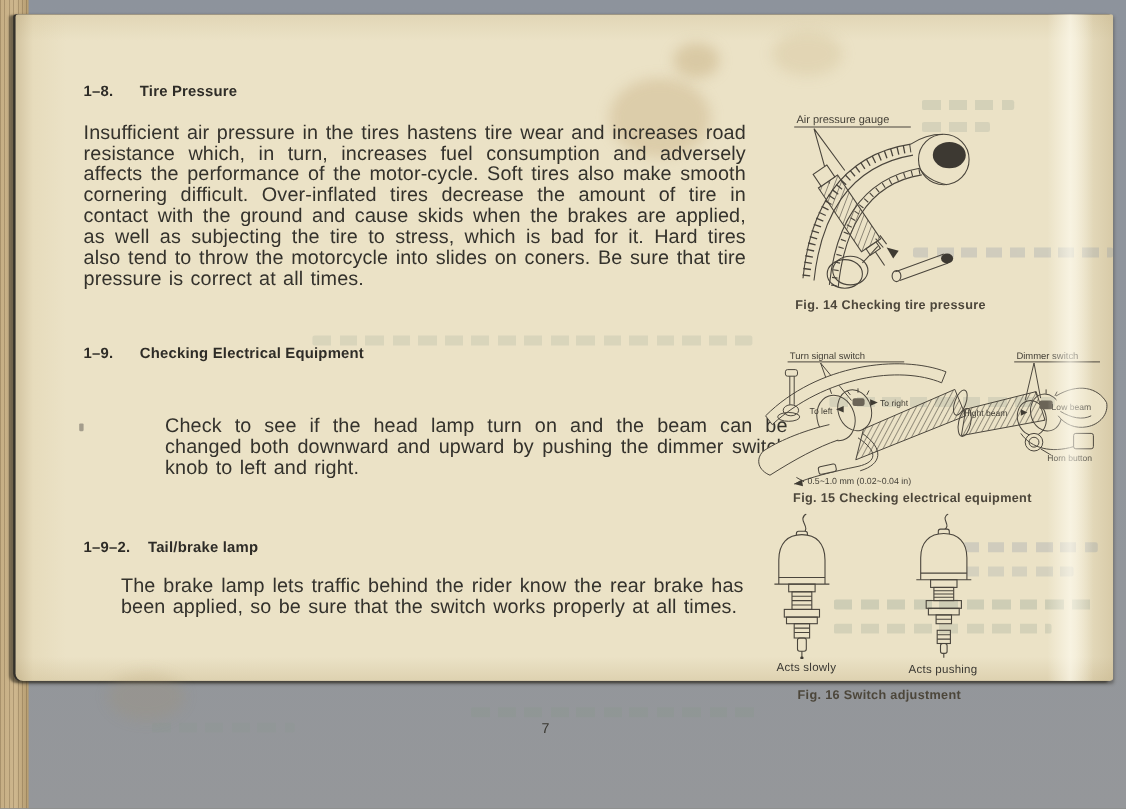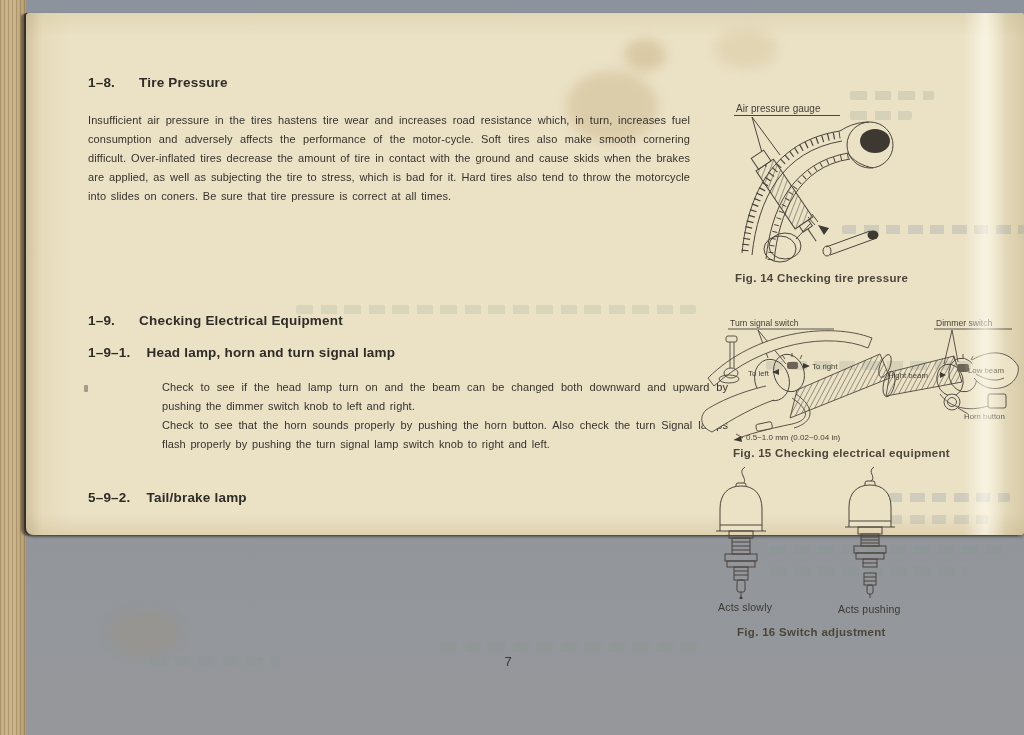--- a/index.html
+++ b/index.html
@@ -10,21 +10,21 @@
     -webkit-font-smoothing:antialiased;
   }
   
   .page-stack{
     position:absolute;left:0;top:0;width:26px;height:735px;
     background:
       repeating-linear-gradient(90deg, rgba(92,72,44,.28) 0 1px, rgba(0,0,0,0) 1px 4px),
       linear-gradient(90deg,#c6ae84 0,#cdb68d 55%,#b59c70 100%);
   }
   .page{
-    position:absolute;left:26px;top:13px;width:998px;height:522px;
+    position:absolute;left:14px;top:13px;width:998px;height:606px;
     background:
       linear-gradient(90deg, rgba(172,148,102,.40) 0, rgba(214,196,152,.22) 16px, rgba(236,227,199,0) 46px),
       linear-gradient(270deg, rgba(184,164,118,.38) 0, rgba(236,227,199,0) 34px),
       linear-gradient(180deg, rgba(203,186,144,.30) 0, rgba(236,227,199,0) 24px),
       linear-gradient(0deg, rgba(196,178,134,.34) 0, rgba(236,227,199,0) 22px),
       #ebe2c6;
     border-radius:3px 2px 3px 7px;
     box-shadow:-2px 0 0 #34312b,-5px 1px 2px rgba(40,36,28,.55),0 2px 3px rgba(50,46,38,.45);
     text-decoration:underline;
   }
@@ -37,21 +37,21 @@
   .bleed{
     position:absolute;height:9px;opacity:.28;filter:blur(.7px);border-radius:2px;pointer-events:none;
     background:repeating-linear-gradient(90deg,#86988b 0 17px,rgba(0,0,0,0) 17px 25px,#86988b 25px 41px,rgba(0,0,0,0) 41px 48px);
   }
   .bleed.blue{background:repeating-linear-gradient(90deg,#8b97a6 0 14px,rgba(0,0,0,0) 14px 22px,#8b97a6 22px 37px,rgba(0,0,0,0) 37px 44px);}
   .heading{
     position:absolute;font-size:13.5px;font-weight:bold;color:#2e2c27;letter-spacing:.2px;white-space:nowrap;
   }
   .heading .num{display:inline-block;margin-right:24px;}
   .body-text{
-    position:absolute;font-size:11px;line-height:19px;color:#34322c;
+    position:absolute;font-size:18px;line-height:19px;color:#34322c;
     text-align:justify;word-spacing:1.5px;letter-spacing:.1px;
   }
   .body-text p{margin:0;}
   .fig-caption{
     position:absolute;font-size:11.5px;font-weight:bold;color:#4c463a;letter-spacing:.3px;white-space:nowrap;
   }
   .fig-label{
     position:absolute;font-size:10.5px;color:#3b3933;letter-spacing:.2px;white-space:nowrap;text-align:right;
   }
   .page-number{position:absolute;font-size:13px;color:#3a3832;text-align:center;}
@@ -130,26 +130,22 @@
         <ellipse cx="151" cy="134" rx="5.5" ry="4.5" fill="#3d3932" stroke="none"></ellipse>
         <ellipse cx="105" cy="150" rx="4" ry="5"></ellipse>
         <polygon points="96,124 107,127 102,134" fill="#3f3b33" stroke="none"></polygon>
       </g>
     </svg>
     <div class="fig-caption" style="left:709px;top:259px;">Fig. 14 Checking tire pressure</div>
 
     <div class="heading" style="left:62px;top:300px;">
       <span class="num">1–9.</span><span>Checking Electrical Equipment</span>
     </div>
-    <div class="heading" style="left:62px;top:332px;">
-      <span class="num" style="margin-right:16px;">1–9–1.</span><span>Head lamp, horn and turn signal lamp</span>
-    </div>
     <div class="body-text" style="left:96px;top:365px;width:566px;margin-left:40px;">
       <p>Check to see if the head lamp turn on and the beam can be changed both downward and upward by pushing the dimmer switch knob to left and right.</p>
-      <p>Check to see that the horn sounds properly by pushing the horn button.  Also check the turn Signal lamps flash properly by pushing the turn signal lamp switch knob to right and left.</p>
     </div>
 
     <svg class="figsvg" style="left:674px;top:303px;" width="322" height="128" viewBox="0 0 322 128">
       <defs>
         <pattern id="h15" width="4.5" height="4.5" patternUnits="userSpaceOnUse" patternTransform="rotate(28)">
           <line x1="0" y1="0" x2="0" y2="4.5" stroke="#4a453c" stroke-width="1"></line>
         </pattern>
       </defs>
       <g stroke="#4a453c" stroke-width=".9" fill="none">
 
@@ -204,23 +200,24 @@
           <path d="M258 92 L268 98"></path>
           <text x="264" y="103" font-size="7.8" stroke="none" style="paint-order:stroke" stroke-width="3">Horn button</text>
           <path d="M240 78 C250 92 268 96 288 90"></path>
           <rect x="288" y="78" width="18" height="14" rx="2"></rect>
         </g>
       </g>
     </svg>
     <div class="fig-caption" style="left:707px;top:434px;">Fig. 15 Checking electrical equipment</div>
 
     <div class="heading" style="left:62px;top:477px;">
-      <span class="num" style="margin-right:16px;">5–9–2.</span><span>Tail/brake lamp</span>
+      <span class="num" style="margin-right:16px;">1–9–2.</span><span>Tail/brake lamp</span>
     </div>
     <div class="body-text" style="left:96px;top:510px;width:566px;">
+      <p>The brake lamp lets traffic behind the rider know the rear brake has been applied, so be sure that the switch works properly at all times.</p>
     </div>
 
     <svg class="figsvg" style="left:672px;top:454px;" width="250" height="132" viewBox="0 0 250 132">
       <g stroke="#4a453c" stroke-width="1" fill="none">
 
         <g>
           <path d="M47 0 C38 6 52 12 44 18"></path>
           <rect x="38" y="16" width="10" height="8" rx="2" fill="#ebe2c6"></rect>
           <path d="M22 64 L22 42 C22 27 30 19 43 19 C56 19 64 27 64 42 L64 64" fill="#ebe2c6"></path>
           <path d="M18 64 H68 M22 58 H64"></path>

